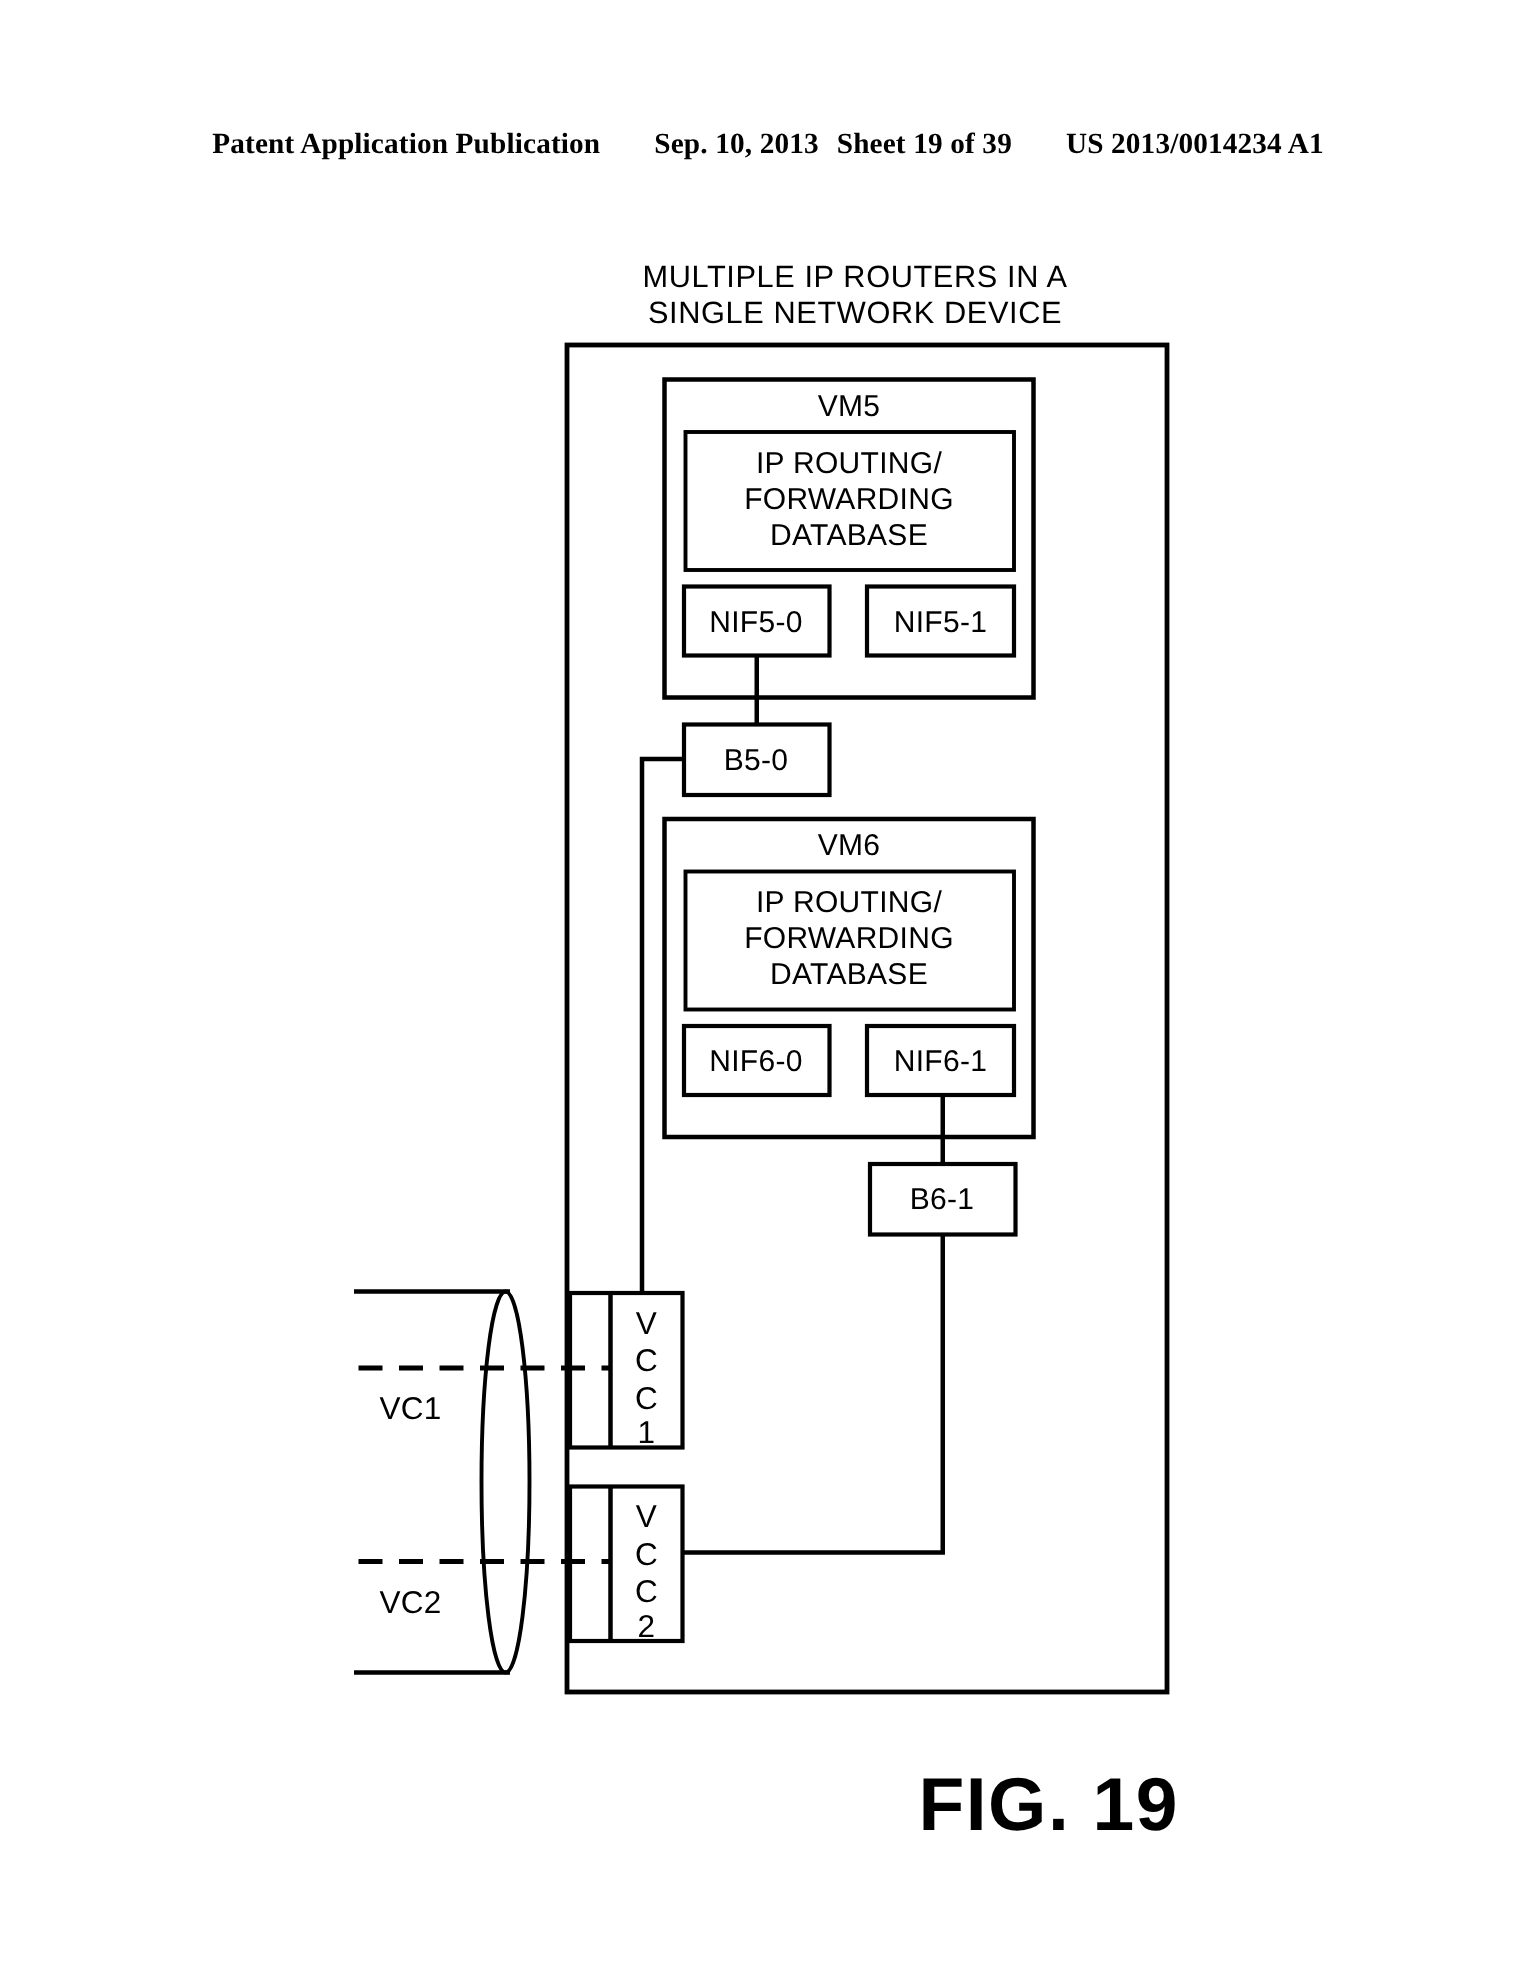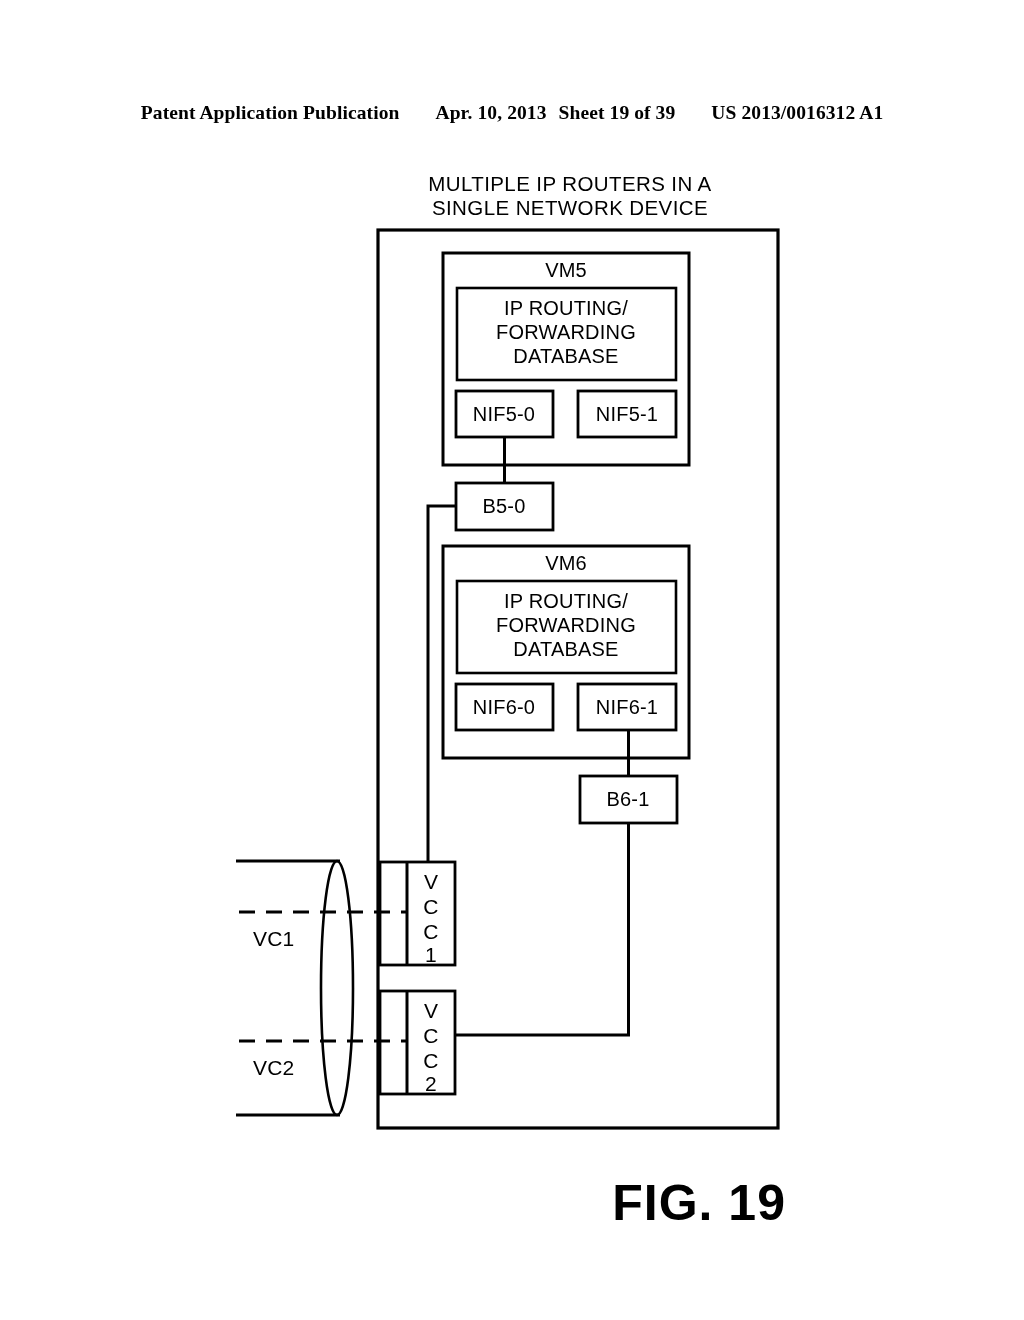--- a/index.html
+++ b/index.html
@@ -27,21 +27,20 @@
     left: 0;
     width: 1024px;
     display: flex;
     justify-content: center;
     align-items: baseline;
     font-family: "Liberation Serif", serif;
     font-weight: bold;
     font-size: 19.5px;
     letter-spacing: 0.1px;
     white-space: nowrap;
-    margin-top: 16px;
   }
   .pub-header .seg { display: inline-block; }
   .pub-header .gap-a { width: 36px; }
   .pub-header .gap-b { width: 12px; }
   .pub-header .gap-c { width: 36px; }
 
   svg.diagram {
     position: absolute;
     top: 0;
     left: 0;
@@ -69,25 +68,25 @@
   .vcdash     { stroke: #000000; stroke-width: 3.2; fill: none; stroke-dasharray: 16 11; }
 </style>
 </head>
 <body>
 
 <div id="page">
 
   <div class="pub-header">
     <span class="seg">Patent Application Publication</span>
     <span class="gap-a"></span>
-    <span class="seg">Apr. 10, 2013</span>
+    <span class="seg">Sep. 10, 2013</span>
     <span class="gap-b"></span>
     <span class="seg">Sheet 19 of 39</span>
     <span class="gap-c"></span>
-    <span class="seg">US 2013/0016312 A1</span>
+    <span class="seg">US 2013/0014234 A1</span>
   </div>
 
   <svg class="diagram" viewBox="0 0 1024 1320">
 
     <text class="t-title" x="570" y="191" text-anchor="middle">MULTIPLE IP ROUTERS IN A</text>
     <text class="t-title" x="570" y="215" text-anchor="middle">SINGLE NETWORK DEVICE</text>
 
     <rect class="rect-outer" x="378" y="230" width="400" height="898"></rect>
 
     <rect class="rect-vm" x="443" y="253" width="246" height="212"></rect>

